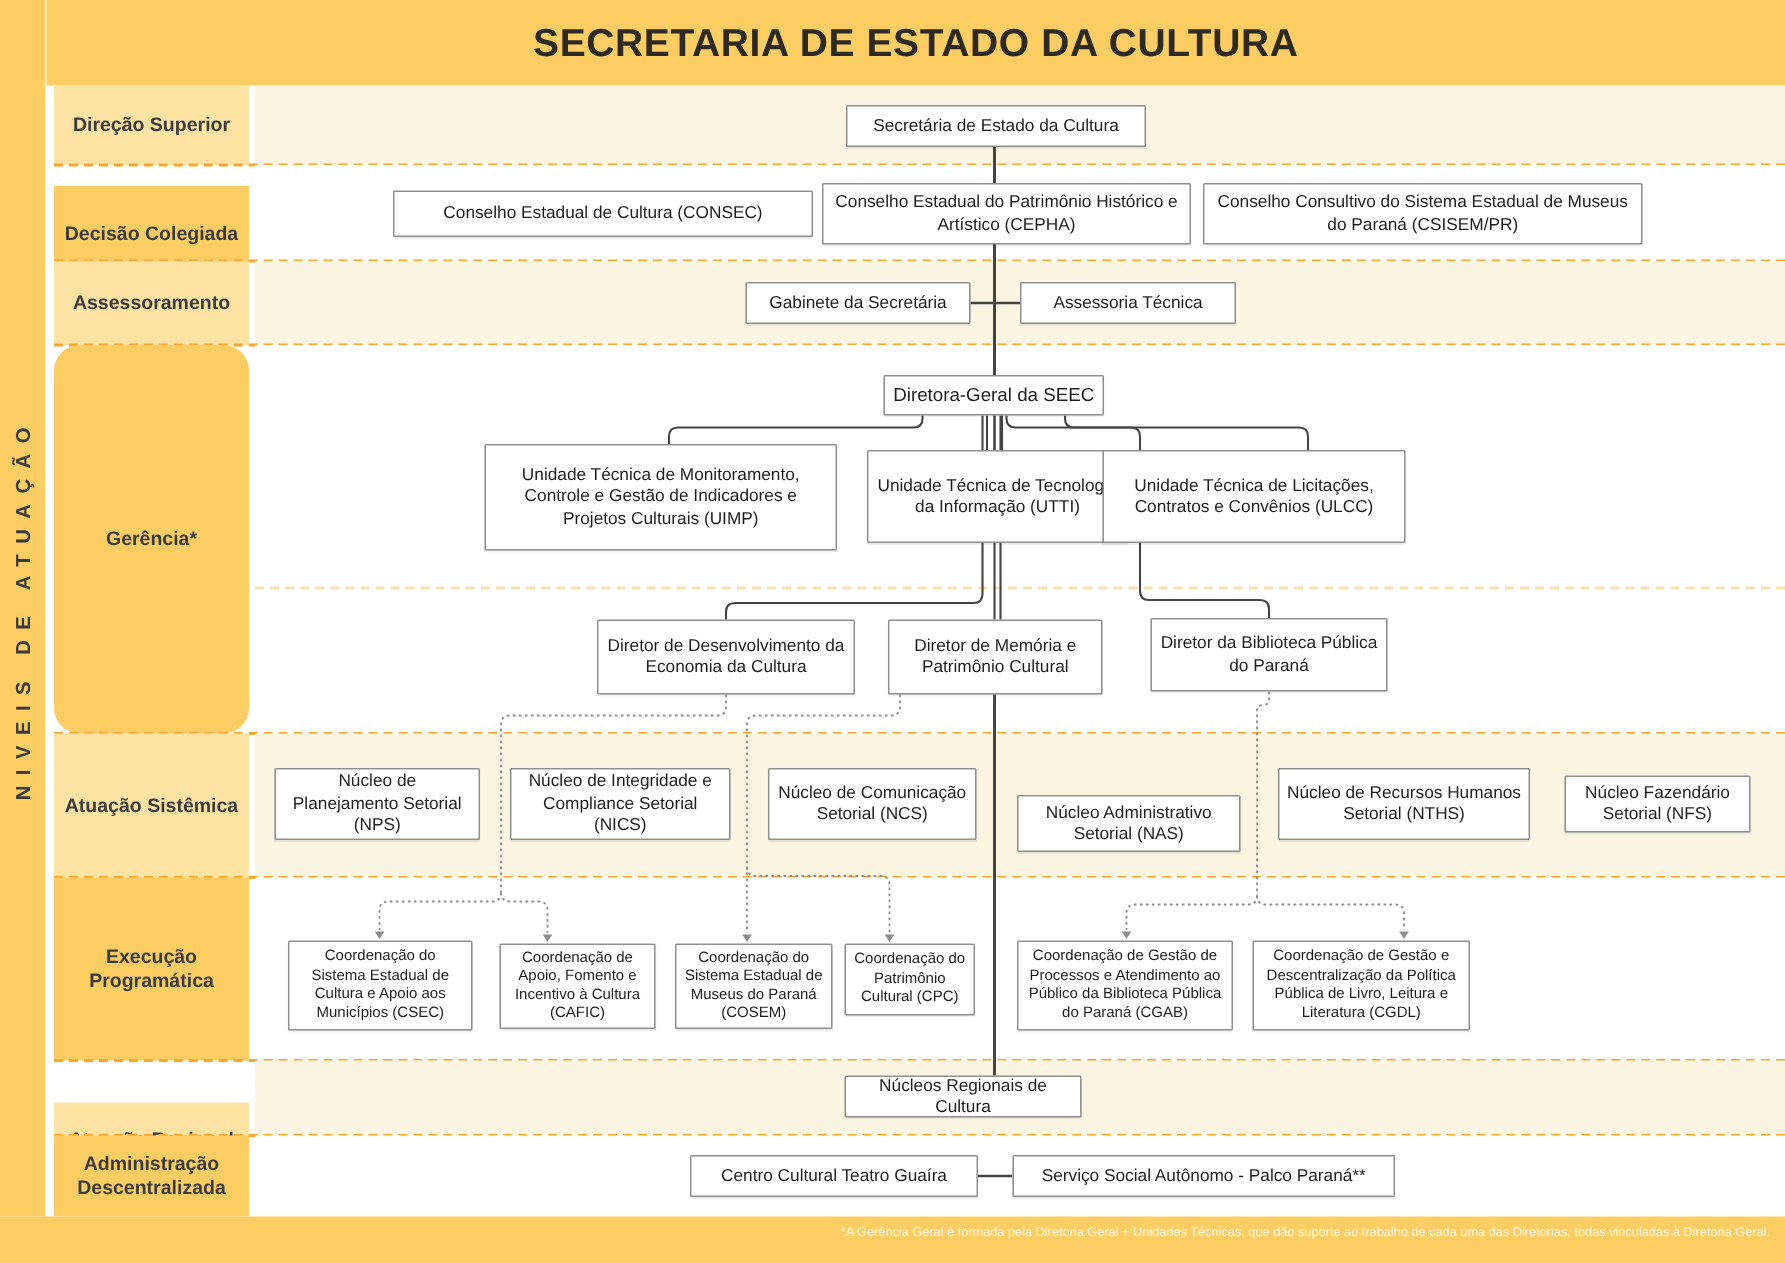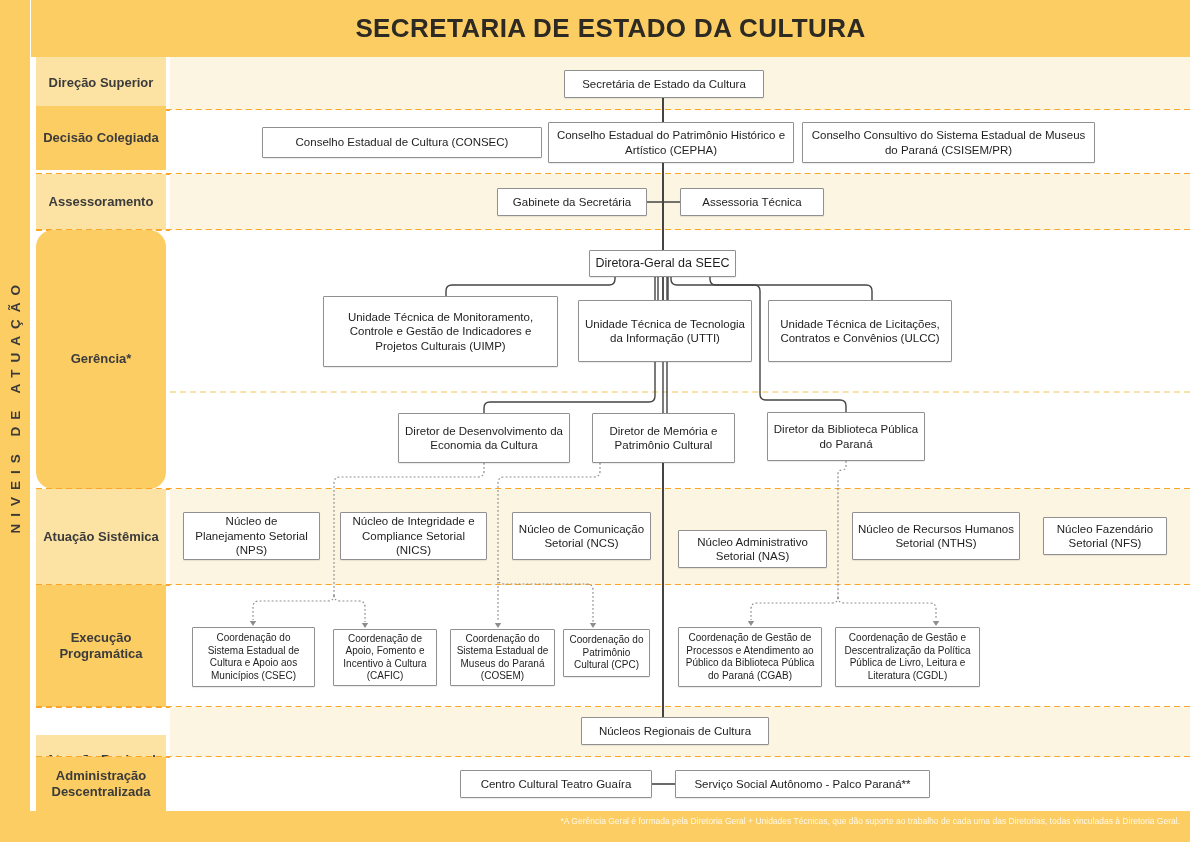--- a/index.html
+++ b/index.html
@@ -48,21 +48,21 @@
 
   <div class="header">
     <h1 class="title">SECRETARIA DE ESTADO DA CULTURA</h1>
   </div>
 
   <div id="rows-layer">
       <div class="row-band band-cream" style="top: 57px; height: 53px;"></div>
       <div class="row-label shade-light" style="top: 57px; height: 53px;">Direção Superior</div>
       <div class="separator" style="top: 109px;"></div>
       <div class="row-band band-white" style="top: 110px; height: 64px;"></div>
-      <div class="row-label shade-dark" style="top: 106px; height: 64px;">Decisão Colegiada</div>
+      <div class="row-label shade-dark" style="top: 124px; height: 64px;">Decisão Colegiada</div>
       <div class="separator" style="top: 173px;"></div>
       <div class="row-band band-cream" style="top: 174px; height: 56px;"></div>
       <div class="row-label shade-light" style="top: 174px; height: 56px;">Assessoramento</div>
       <div class="separator" style="top: 229px;"></div>
       <div class="row-band band-white" style="top: 230px; height: 259px;"></div>
       <div class="row-label shade-dark" style="top: 230px; height: 259px; border-radius: 17px;">Gerência*</div>
       <div class="separator" style="top: 488px;"></div>
       <div class="row-band band-cream" style="top: 489px; height: 96px;"></div>
       <div class="row-label shade-light" style="top: 489px; height: 96px;">Atuação Sistêmica</div>
       <div class="separator" style="top: 584px;"></div>
@@ -110,37 +110,37 @@
   <div id="nodes-layer">
       <div class="node" style="left: 564px; top: 70px; width: 200px; height: 28px; font-size: 11.5px;">Secretária de Estado da Cultura</div>
       <div class="node" style="left: 262px; top: 127px; width: 280px; height: 31px; font-size: 11.5px;">Conselho Estadual de Cultura (CONSEC)</div>
       <div class="node" style="left: 548px; top: 122px; width: 246px; height: 41px; font-size: 11.5px;">Conselho Estadual do Patrimônio Histórico e Artístico (CEPHA)</div>
       <div class="node" style="left: 802px; top: 122px; width: 293px; height: 41px; font-size: 11.5px;">Conselho Consultivo do Sistema Estadual de Museus do Paraná (CSISEM/PR)</div>
       <div class="node" style="left: 497px; top: 188px; width: 150px; height: 28px; font-size: 11.5px;">Gabinete da Secretária</div>
       <div class="node" style="left: 680px; top: 188px; width: 144px; height: 28px; font-size: 11.5px;">Assessoria Técnica</div>
       <div class="node" style="left: 589px; top: 250px; width: 147px; height: 27px; font-size: 12.5px;">Diretora-Geral da SEEC</div>
       <div class="node" style="left: 323px; top: 296px; width: 235px; height: 71px; font-size: 11.5px;">Unidade Técnica de Monitoramento, Controle e Gestão de Indicadores e Projetos Culturais (UIMP)</div>
       <div class="node" style="left: 578px; top: 300px; width: 174px; height: 62px; font-size: 11.5px;">Unidade Técnica de Tecnologia da Informação (UTTI)</div>
-      <div class="node" style="left: 768px; top: 300px; width: 184px; height: 62px; font-size: 11.5px;">Unidade Técnica de Licitações, Contratos e Convênios (ULCC)</div>
+      <div class="node" style="left: 735px; top: 300px; width: 202px; height: 62px; font-size: 11.5px;">Unidade Técnica de Licitações, Contratos e Convênios (ULCC)</div>
       <div class="node" style="left: 398px; top: 413px; width: 172px; height: 50px; font-size: 11.5px;">Diretor de Desenvolvimento da Economia da Cultura</div>
       <div class="node" style="left: 592px; top: 413px; width: 143px; height: 50px; font-size: 11.5px;">Diretor de Memória e Patrimônio Cultural</div>
       <div class="node" style="left: 767px; top: 412px; width: 158px; height: 49px; font-size: 11.5px;">Diretor da Biblioteca Pública do Paraná</div>
       <div class="node" style="left: 183px; top: 512px; width: 137px; height: 48px; font-size: 11.5px;">Núcleo de Planejamento Setorial (NPS)</div>
       <div class="node" style="left: 340px; top: 512px; width: 147px; height: 48px; font-size: 11.5px;">Núcleo de Integridade e Compliance Setorial (NICS)</div>
       <div class="node" style="left: 512px; top: 512px; width: 139px; height: 48px; font-size: 11.5px;">Núcleo de Comunicação Setorial (NCS)</div>
       <div class="node" style="left: 678px; top: 517px; width: 149px; height: 38px; font-size: 11.5px; margin-top: 13px;">Núcleo Administrativo Setorial (NAS)</div>
       <div class="node" style="left: 852px; top: 512px; width: 168px; height: 48px; font-size: 11.5px;">Núcleo de Recursos Humanos Setorial (NTHS)</div>
       <div class="node" style="left: 1043px; top: 517px; width: 124px; height: 38px; font-size: 11.5px;">Núcleo Fazendário Setorial (NFS)</div>
       <div class="node" style="left: 192px; top: 627px; width: 123px; height: 60px; font-size: 10px;">Coordenação do Sistema Estadual de Cultura e Apoio aos Municípios (CSEC)</div>
       <div class="node" style="left: 333px; top: 629px; width: 104px; height: 57px; font-size: 10px;">Coordenação de Apoio, Fomento e Incentivo à Cultura (CAFIC)</div>
       <div class="node" style="left: 450px; top: 629px; width: 105px; height: 57px; font-size: 10px;">Coordenação do Sistema Estadual de Museus do Paraná (COSEM)</div>
       <div class="node" style="left: 563px; top: 629px; width: 87px; height: 48px; font-size: 10px;">Coordenação do Patrimônio Cultural (CPC)</div>
       <div class="node" style="left: 678px; top: 627px; width: 144px; height: 60px; font-size: 10px;">Coordenação de Gestão de Processos e Atendimento ao Público da Biblioteca Pública do Paraná (CGAB)</div>
       <div class="node" style="left: 835px; top: 627px; width: 145px; height: 60px; font-size: 10px;">Coordenação de Gestão e Descentralização da Política Pública de Livro, Leitura e Literatura (CGDL)</div>
-      <div class="node" style="left: 563px; top: 717px; width: 188px; height: 28px; font-size: 11.5px; margin-left: 18px;">Núcleos Regionais de Cultura</div>
+      <div class="node" style="left: 563px; top: 717px; width: 158px; height: 28px; font-size: 11.5px;">Núcleos Regionais de Cultura</div>
       <div class="node" style="left: 460px; top: 770px; width: 192px; height: 28px; font-size: 11.5px;">Centro Cultural Teatro Guaíra</div>
       <div class="node" style="left: 675px; top: 770px; width: 255px; height: 28px; font-size: 11.5px;">Serviço Social Autônomo - Palco Paraná**</div>
     </div>
 
   <div class="footband">
     <div>*A Gerência Geral é formada pela Diretoria Geral + Unidades Técnicas, que dão suporte ao trabalho de cada uma das Diretorias, todas vinculadas à Diretoria Geral.</div>
   </div>
 
 </div>
 

